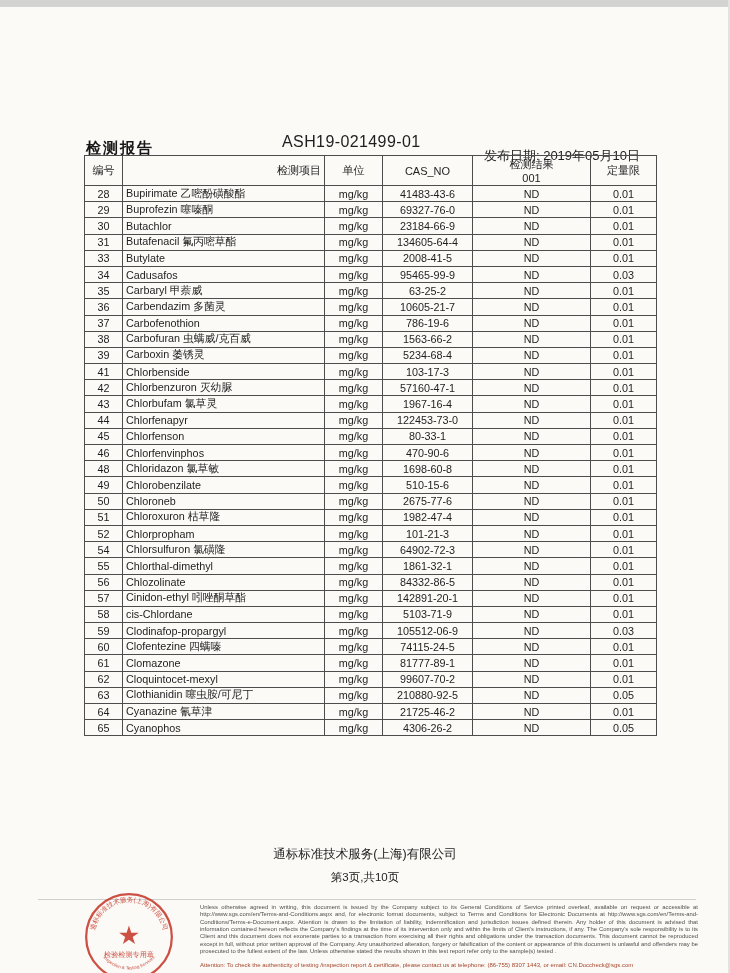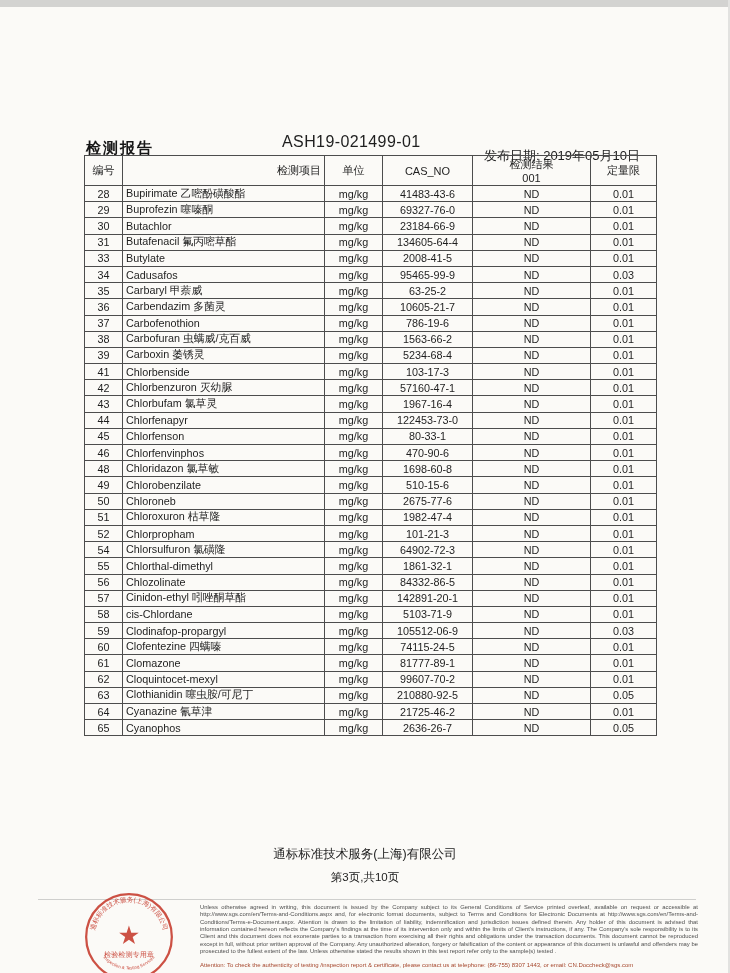--- a/index.html
+++ b/index.html
@@ -393,21 +393,21 @@
     <td class="c-unit">mg/kg</td>
     <td class="c-cas">21725-46-2</td>
     <td class="c-result">ND</td>
     <td class="c-limit">0.01</td>
   </tr>
 
   <tr>
     <td class="c-no">65</td>
     <td class="c-item">Cyanophos</td>
     <td class="c-unit">mg/kg</td>
-    <td class="c-cas">2636-26-7</td>
+    <td class="c-cas">4306-26-2</td>
     <td class="c-result">ND</td>
     <td class="c-limit">0.05</td>
   </tr>
 </tbody>
   </table>
 
   <div class="footer-company">通标标准技术服务(上海)有限公司</div>
   <div class="footer-page">第3页,共10页</div>
 
   <div class="legal-divider"></div>

